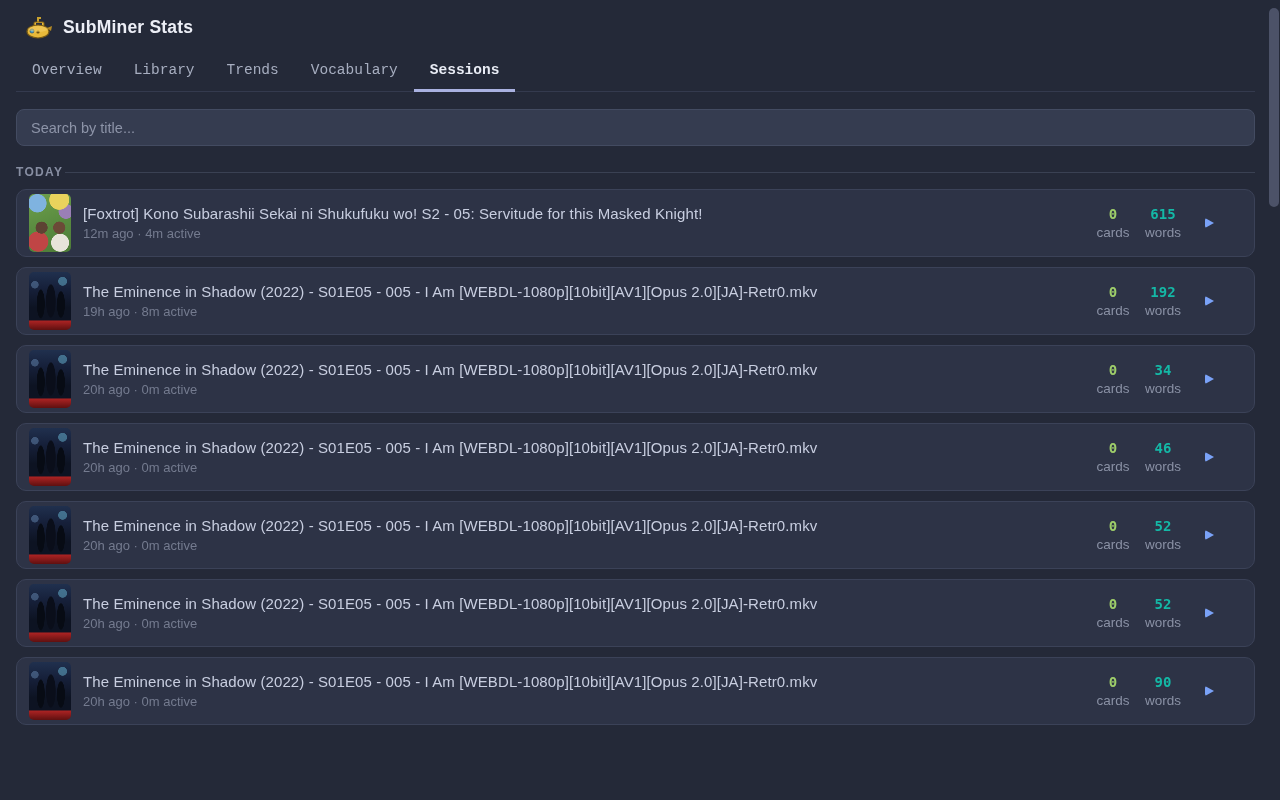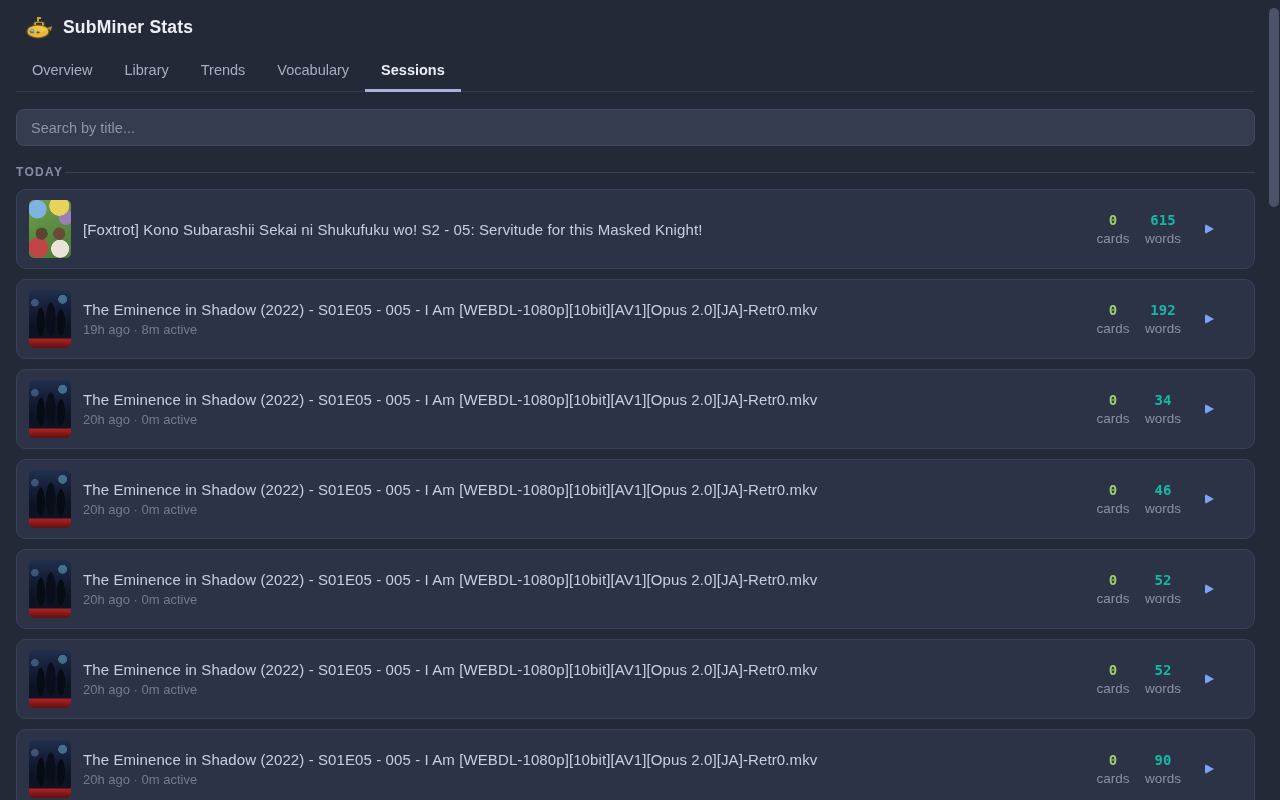--- a/index.html
+++ b/index.html
@@ -14,21 +14,21 @@
 
   
   .header { display:flex; align-items:center; gap:11px; padding:15px 0 0 10px; height:40px; }
   .logo { width:26px; height:22px; display:block; image-rendering:pixelated; }
   .app-title { font-size:17.5px; font-weight:700; color:#eceef6; letter-spacing:.2px; }
 
   
   .tabs { display:flex; margin-top:12px; border-bottom:1px solid #343a4e; }
   .tab {
     background:none; border:none; cursor:pointer;
-    font-family:Liberation Sans, sans-serif;
+    font-family:Liberation Mono, monospace;
     font-size:14.5px; color:#a7aec0;
     padding:10px 16px 11px; position:relative;
     border-bottom:3px solid transparent; margin-bottom:-1px;
   }
   .tab.active { color:#e9ecf5; font-weight:600; border-bottom-color:#a9b1e0; }
 
   
   .search-wrap { margin-top:17px; }
   .search-input {
     width:100%; height:37px; border-radius:8px;
@@ -39,21 +39,21 @@
   .search-input::placeholder { color:#8d94a8; }
 
   
   .section-head { display:flex; align-items:center; gap:2px; margin-top:19px; }
   .section-label { font-size:12px; font-weight:700; color:#878ea2; letter-spacing:1.3px; }
   .section-divider { flex:1; height:1px; background:#3a4153; }
 
   
   .session-list { margin-top:10px; display:flex; flex-direction:column; gap:10px; }
   .session-card {
-    height:80px; background:#2d3346; border:1px solid #3b4258;
+    height:68px; background:#2d3346; border:1px solid #3b4258;
     border-radius:10px; display:flex; align-items:center;
     padding:0 0 0 12px; cursor:pointer;
   }
   .thumb { width:42px; height:58px; border-radius:5px; flex-shrink:0; }
   .thumb--konosuba-poster {
     background-color:#5f9243;
     background-image:
       radial-gradient(circle at 20% 16%, #7fb3e0 0 15%, transparent 16%),
       radial-gradient(circle at 72% 10%, #e9d25c 0 16%, transparent 17%),
       radial-gradient(circle at 88% 30%, #9a7fb5 0 13%, transparent 14%),
@@ -140,20 +140,21 @@
   <div class="section-head">
     <span class="section-label">TODAY</span>
     <span class="section-divider"></span>
   </div>
 
   <div class="session-list">
     <div class="session-card">
       <div class="thumb thumb--konosuba-poster"></div>
       <div class="session-info">
         <div class="session-title">[Foxtrot] Kono Subarashii Sekai ni Shukufuku wo! S2 - 05: Servitude for this Masked Knight!</div>
+        <div class="session-meta">12m ago · 4m active</div>
       </div>
       <div class="session-stats">
         <div class="stat">
           <div class="stat-num stat-num--cards">0</div>
           <div class="stat-label">cards</div>
         </div>
         <div class="stat">
           <div class="stat-num stat-num--words">615</div>
           <div class="stat-label">words</div>
         </div>

